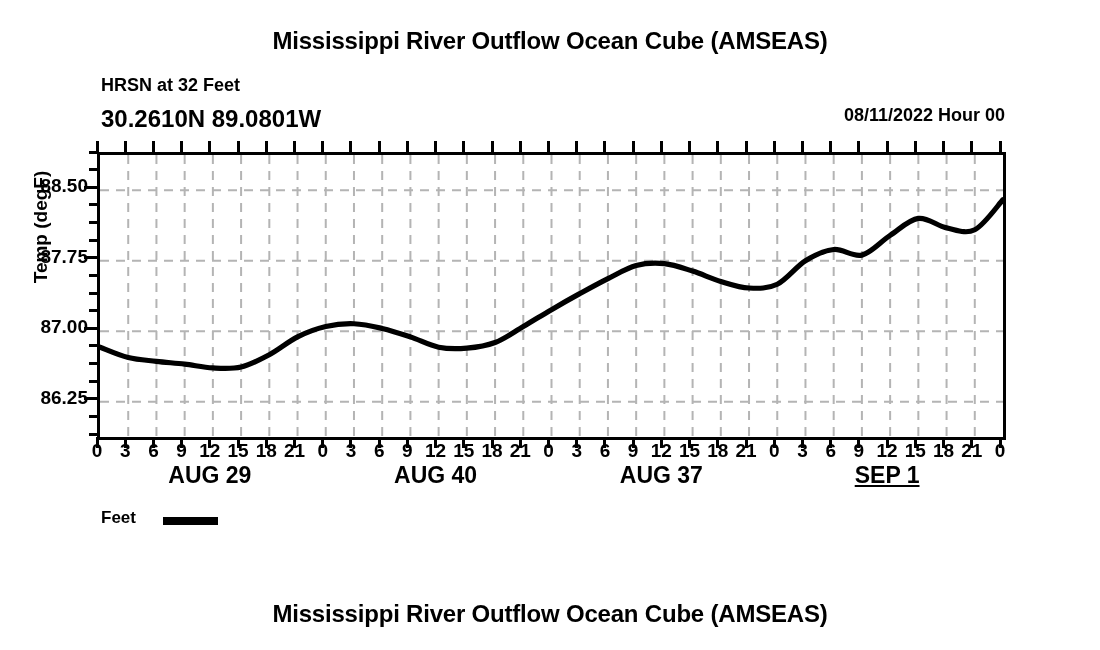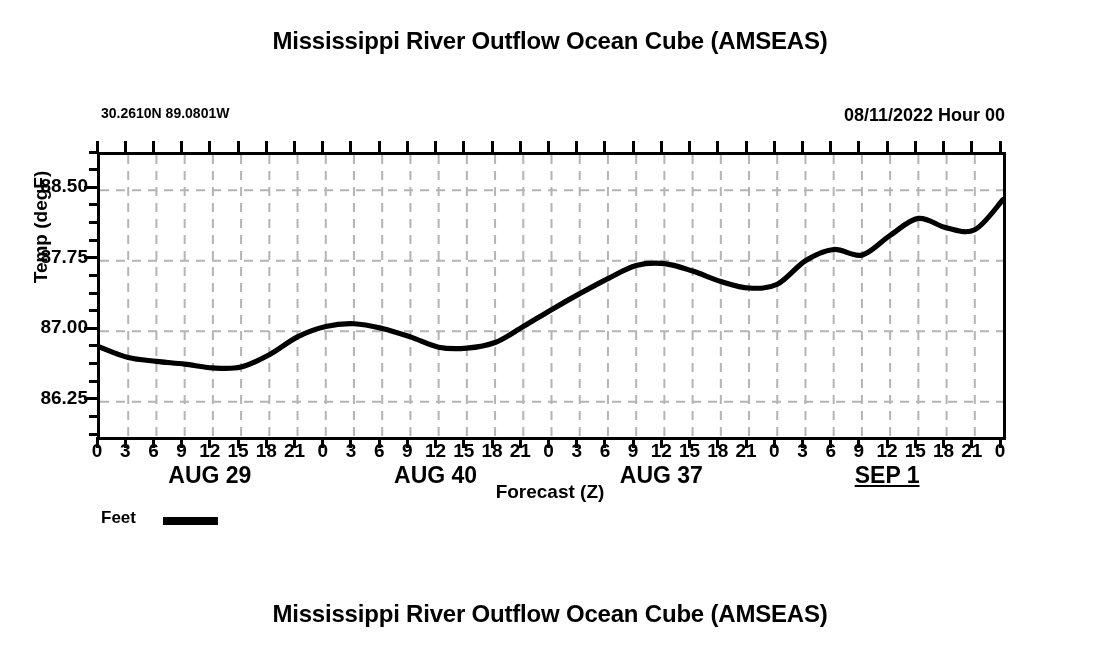--- a/index.html
+++ b/index.html
@@ -15,21 +15,21 @@
 
   #title-top{
     top:27px;left:0;width:1100px;text-align:center;
     font-size:24px;letter-spacing:-0.2px;
   }
   #title-bottom{
     top:600px;left:0;width:1100px;text-align:center;
     font-size:24px;letter-spacing:-0.2px;
   }
   #station-line{top:75px;left:101px;font-size:18px;}
-  #coords-line{top:105px;left:101px;font-size:14px;}
+  #coords-line{top:105px;left:101px;font-size:24px;}
   #subtitle{top:103px;left:0;width:1100px;text-align:center;font-size:22px;}
   #runtime{top:105px;right:95px;font-size:18px;}
 
   #ylabel{
     left:-44px;top:216px;width:170px;text-align:center;
     font-size:19px;transform:rotate(-90deg);transform-origin:50% 50%;
   }
   #xlabel{top:481px;left:0;width:1100px;text-align:center;font-size:19px;}
 
   
@@ -58,25 +58,25 @@
     position:absolute;top:517px;left:163px;width:55px;height:8px;background:#000;
   }
 </style>
 </head>
 <body>
 
 <div id="root">
 
   <div class="txt" id="title-top">Mississippi River Outflow Ocean Cube (AMSEAS)</div>
 
+  <div class="txt" id="station-line">HRSN at 32 Feet</div>
   <div class="txt" id="coords-line">30.2610N  89.0801W</div>
   <div class="txt" id="runtime">08/11/2022 Hour 00</div>
 
   <div class="txt" id="ylabel">Temp (degF)</div>
-  <div class="txt" id="xlabel">Forecast (Z)</div>
 
   <div id="ticks-layer">
       <div class="vtick" style="left: 95.5px; top: 141px; height: 11px;"></div>
       <div class="vtick" style="left: 95.5px; top: 437px; height: 11px;"></div>
       <div class="vtick" style="left: 123.719px; top: 141px; height: 11px;"></div>
       <div class="vtick" style="left: 123.719px; top: 437px; height: 11px;"></div>
       <div class="vtick" style="left: 151.938px; top: 141px; height: 11px;"></div>
       <div class="vtick" style="left: 151.938px; top: 437px; height: 11px;"></div>
       <div class="vtick" style="left: 180.156px; top: 141px; height: 11px;"></div>
       <div class="vtick" style="left: 180.156px; top: 437px; height: 11px;"></div>

